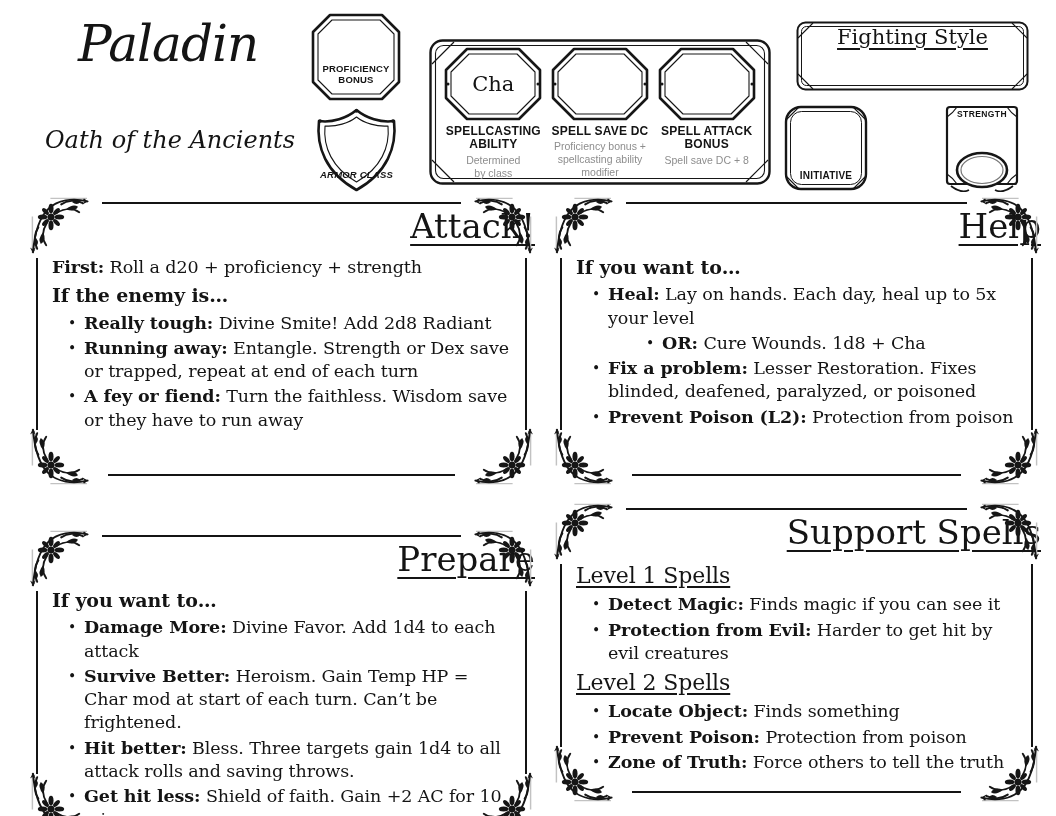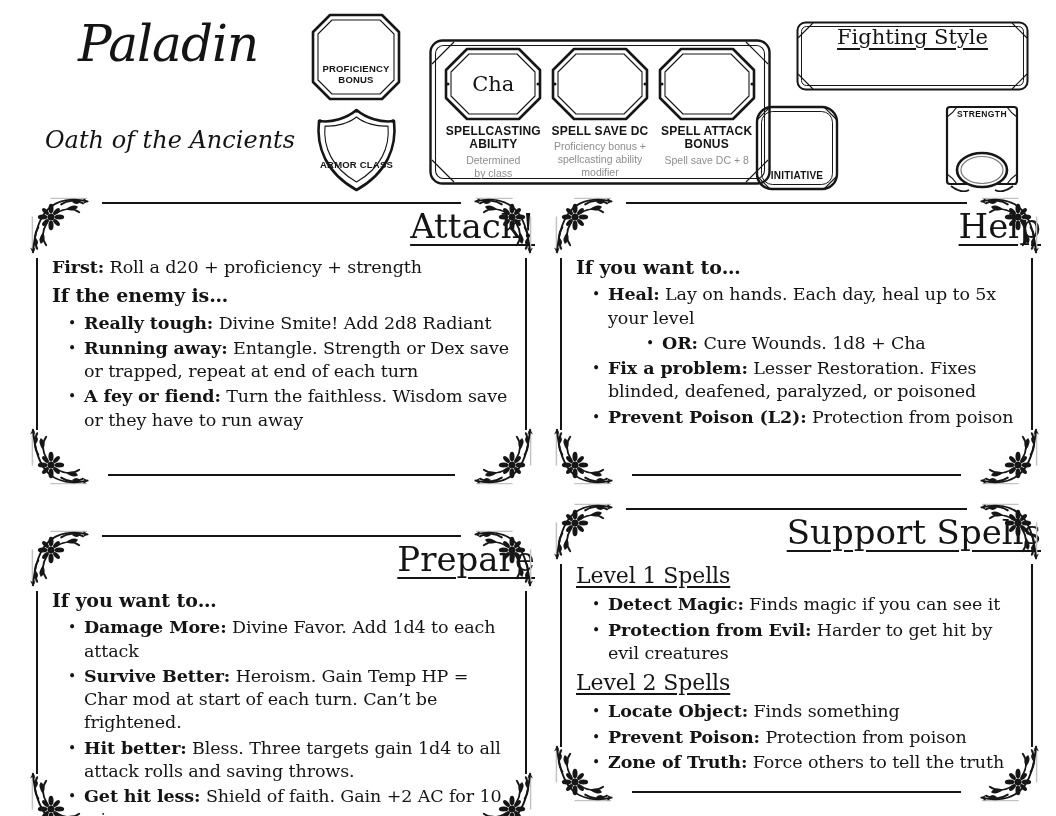--- a/index.html
+++ b/index.html
@@ -13,22 +13,22 @@
   .subclass-title{left:44px;top:126px;width:252px;text-align:center;
     font-style:italic;font-size:24px;}
 
   .badge-label{position:absolute;left:0;right:0;text-align:center;
     font-family:"Liberation Sans",sans-serif;font-weight:bold;
     font-size:9.5px;line-height:1.15;letter-spacing:.2px;}
 
   .prof-badge{left:310px;top:12px;width:92px;height:90px;}
   .prof-badge .badge-label{bottom:16px;}
   .shield-badge{left:313px;top:107px;width:87px;height:86px;}
-  .shield-badge .badge-label{bottom:22px;}
-  .init-badge{left:754px;top:104px;width:86px;height:88px;}
+  .shield-badge .badge-label{bottom:12px;font-style:italic;}
+  .init-badge{left:783px;top:104px;width:86px;height:88px;}
   .init-badge .badge-label{bottom:11px;font-size:10px;}
   .str-badge{left:943px;top:103px;width:78px;height:89px;}
   .str-badge .badge-label{top:7px;font-size:8.5px;letter-spacing:.4px;}
 
   .spellbox{left:428px;top:38px;width:344px;height:148px;}
   .spellbox .cells{position:absolute;inset:8px 12px 0 12px;display:flex;}
   .cell{flex:1 1 0;position:relative;text-align:center;}
   .oct-wrap{position:relative;width:100px;height:76px;margin:0 auto;}
   .oct-value{position:absolute;inset:0;display:flex;align-items:center;justify-content:center;
     font-size:21px;}

